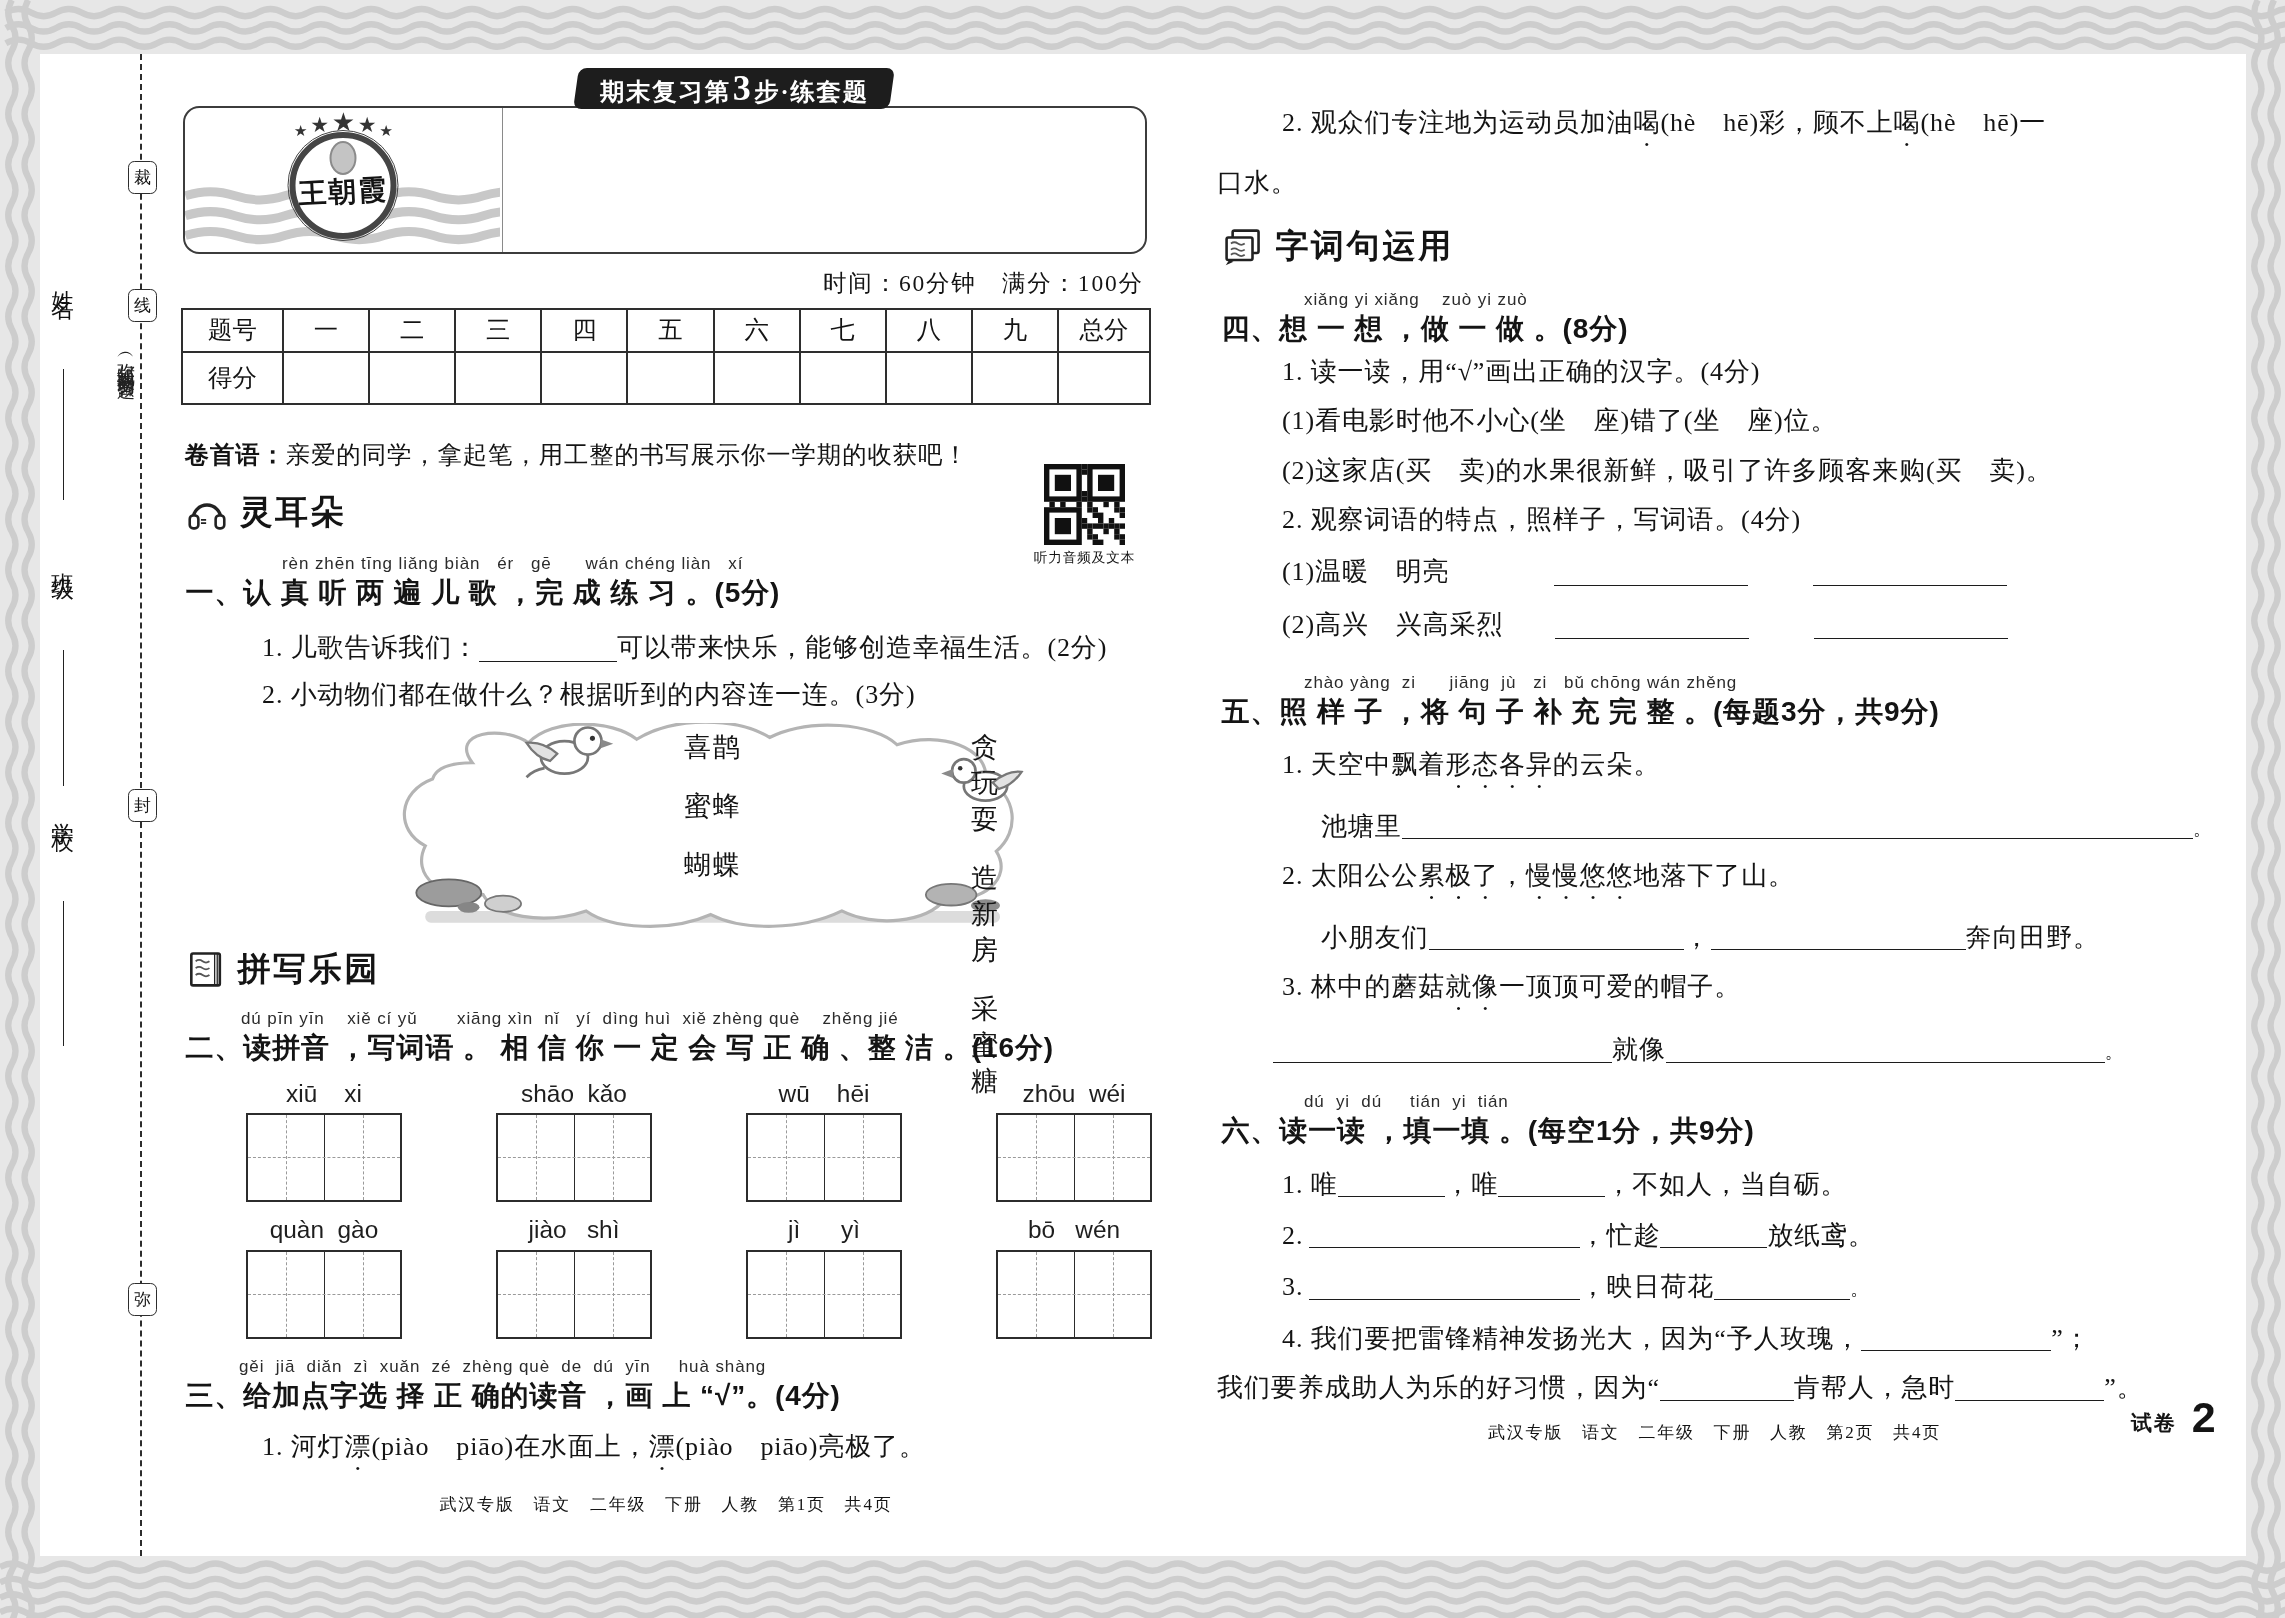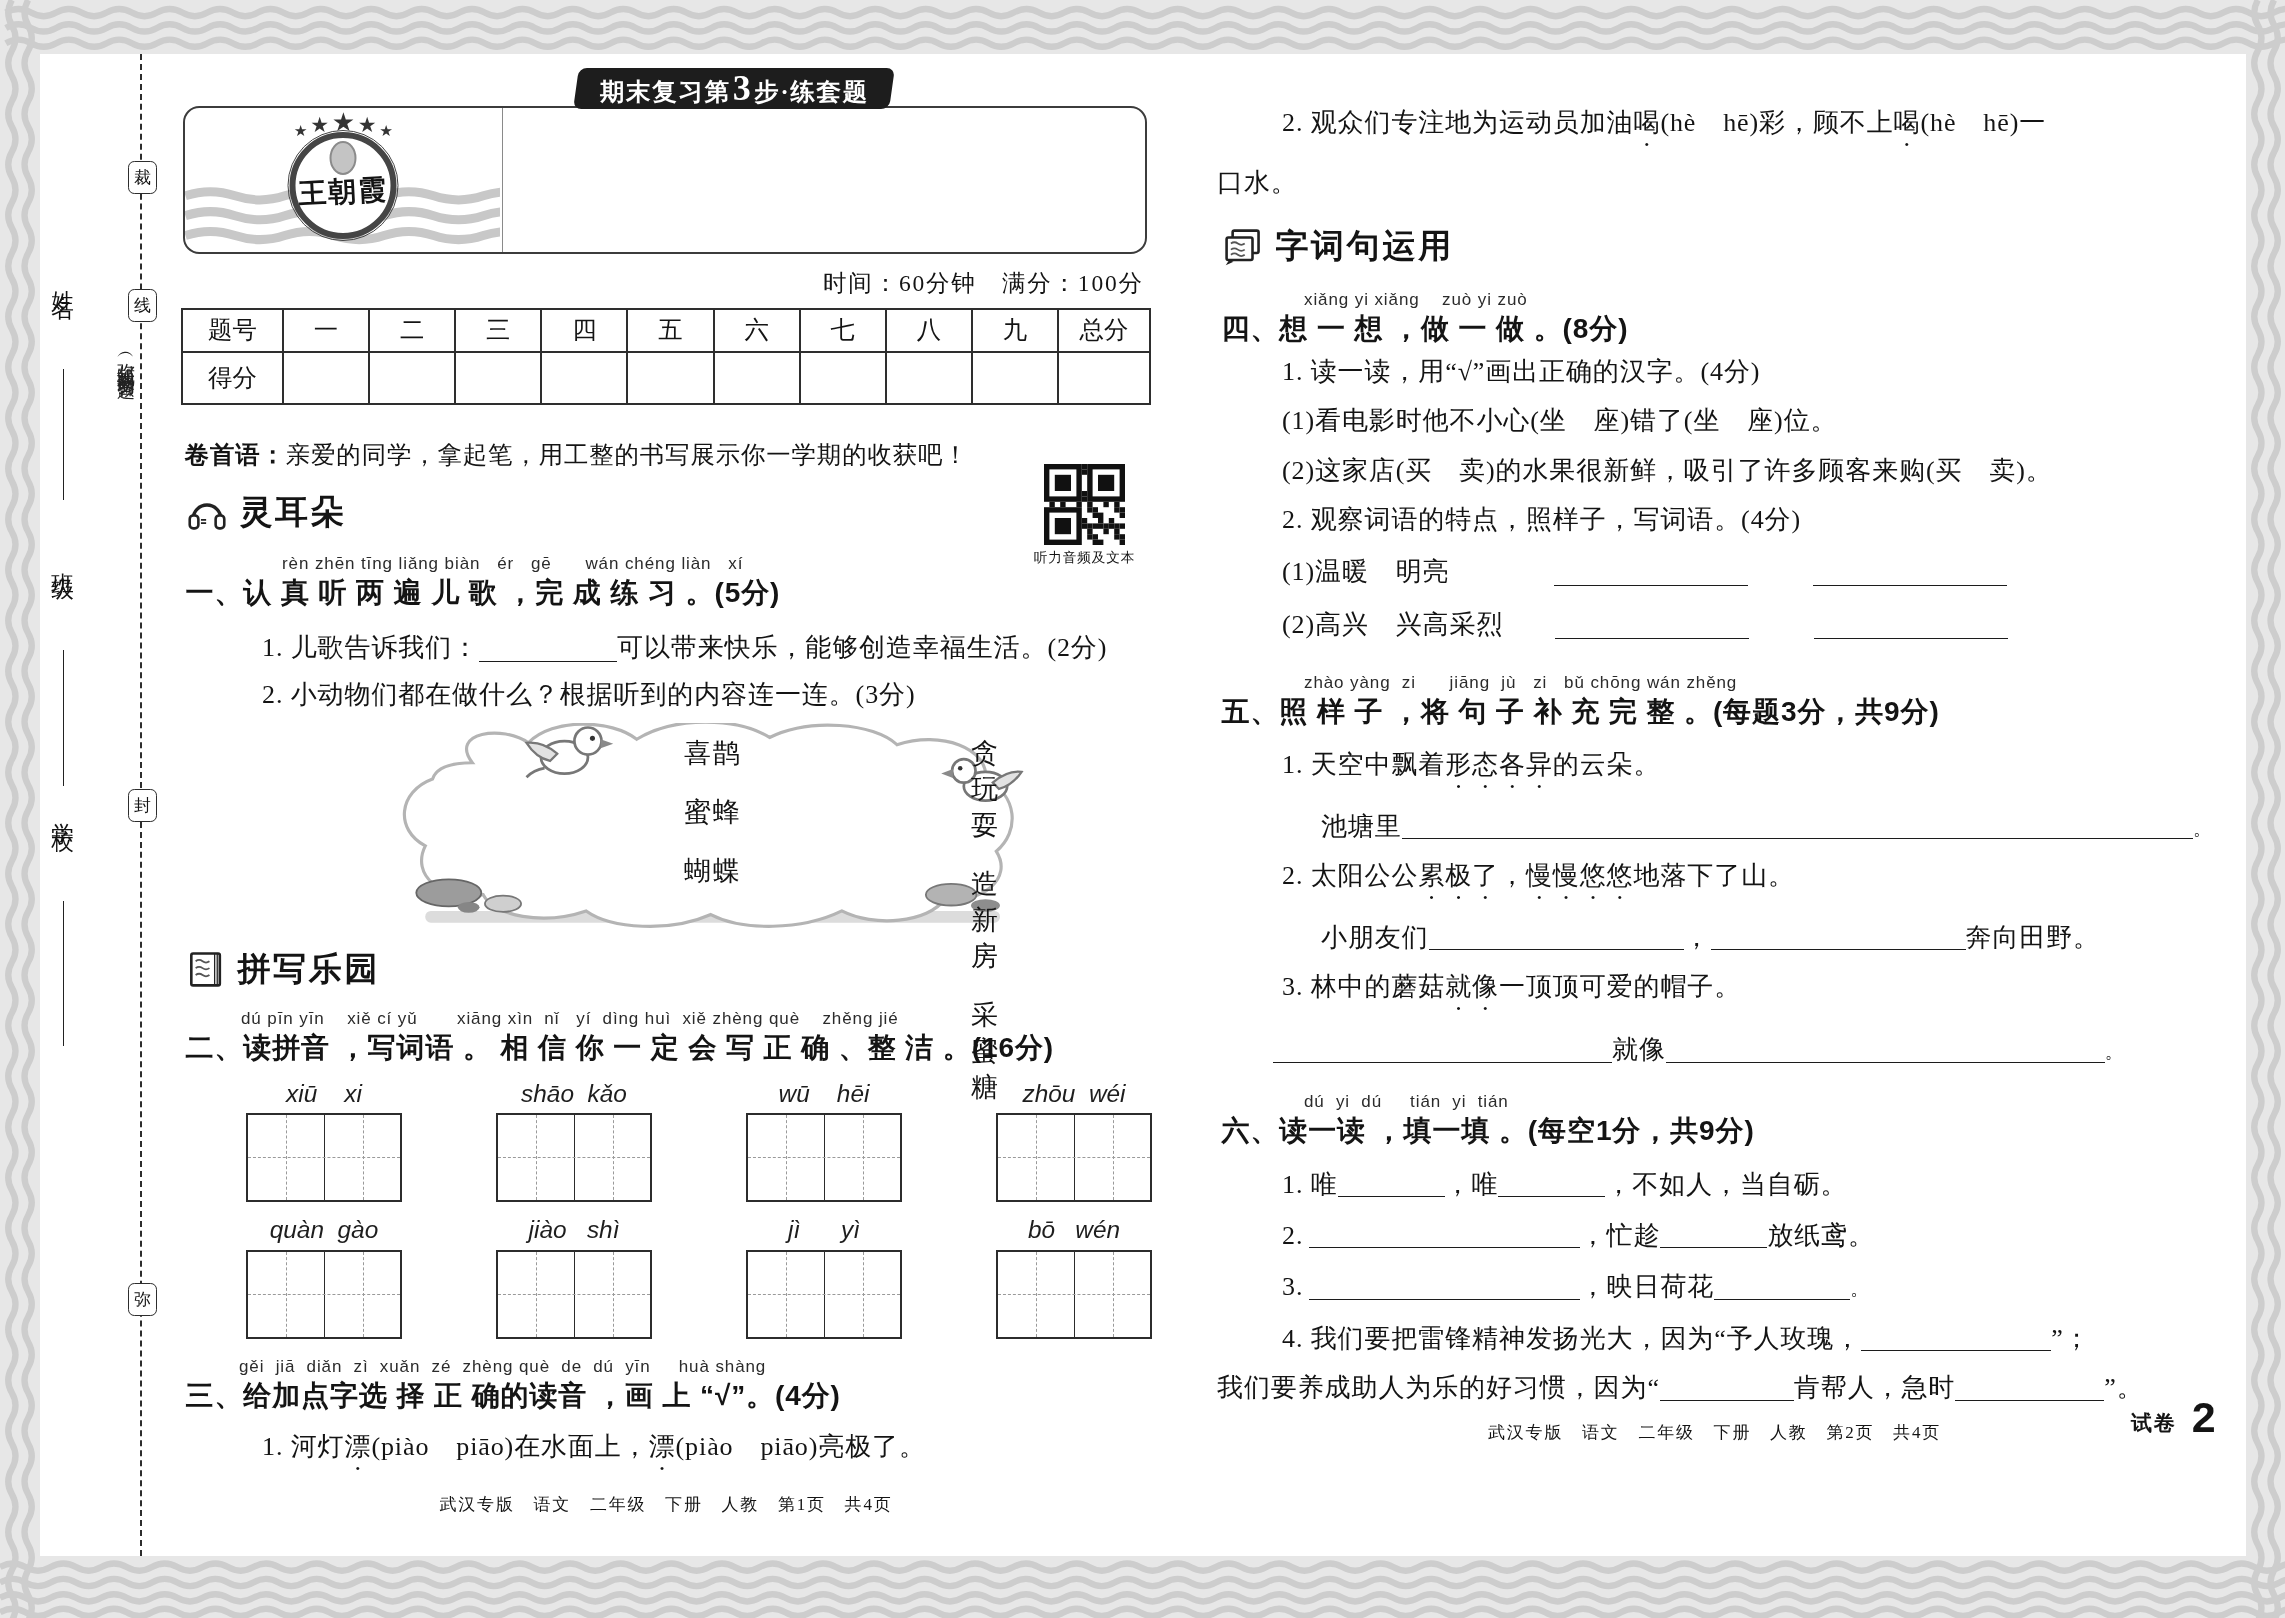--- a/index.html
+++ b/index.html
@@ -73,27 +73,27 @@
   .ml90 { margin-left:81px; } .ml72 { margin-left:65px; } .ml115 { margin-left:104px; }
 
   .bl { display:inline-block; border-bottom:1.8px solid #1c1c1c; height:29px; vertical-align:-6.3px; }
 
   .em-dot { -webkit-text-emphasis:filled dot; -webkit-text-emphasis-position:under right;
             text-emphasis:filled dot; text-emphasis-position:under right; }
 
   
   .cloud-wrap { position:relative; width:639px; height:206px; margin:11px 0 0 204px; }
   .cloud-wrap svg { position:absolute; left:0; top:0; }
-  .cloud-col { position:absolute; top:12px; display:flex; flex-direction:column; gap:22.6px; font-size:27px; letter-spacing:1.8px; }
+  .cloud-col { position:absolute; top:6px; display:flex; flex-direction:column; gap:22.6px; font-size:27px; letter-spacing:1.8px; }
   .cloud-col.left { left:299px; } .cloud-col.right { left:586px; }
 
   
   .grid-row { width:906px; margin-left:65px; display:flex; justify-content:space-between; }
   .grid-cell { display:flex; flex-direction:column; align-items:center; }
-  .grid-py { font-family:"Liberation Sans",sans-serif; font-size:24.4px; white-space:pre; margin-bottom:5.4px; color:#1e1e1e;font-style:italic; }
+  .grid-py { font-family:"Liberation Sans",sans-serif; font-size:24.4px; white-space:pre; margin-bottom:5.4px; color:#1e1e1e; }
   .tian { display:flex; border:2.7px solid #2c2c2c; position:relative; background:#fff; }
   .tian .cell { width:76px; height:85px; position:relative; }
   .tian .cell + .cell { border-left:1.8px solid #2c2c2c; }
   .tian .cell::before { content:''; position:absolute; left:50%; top:0; bottom:0; border-left:1.4px dashed #9a9a9a; }
   .tian::after { content:''; position:absolute; left:0; right:0; top:50%; border-top:1.4px dashed #9a9a9a; }
 
   .qr-block { position:absolute; left:844px; top:390px; width:119px; text-align:center;margin-top:20px; }
   .qr-cap { font-size:13.6px; margin-top:3.6px; letter-spacing:0.9px; }
 
   .flexline { display:flex; align-items:baseline; }

